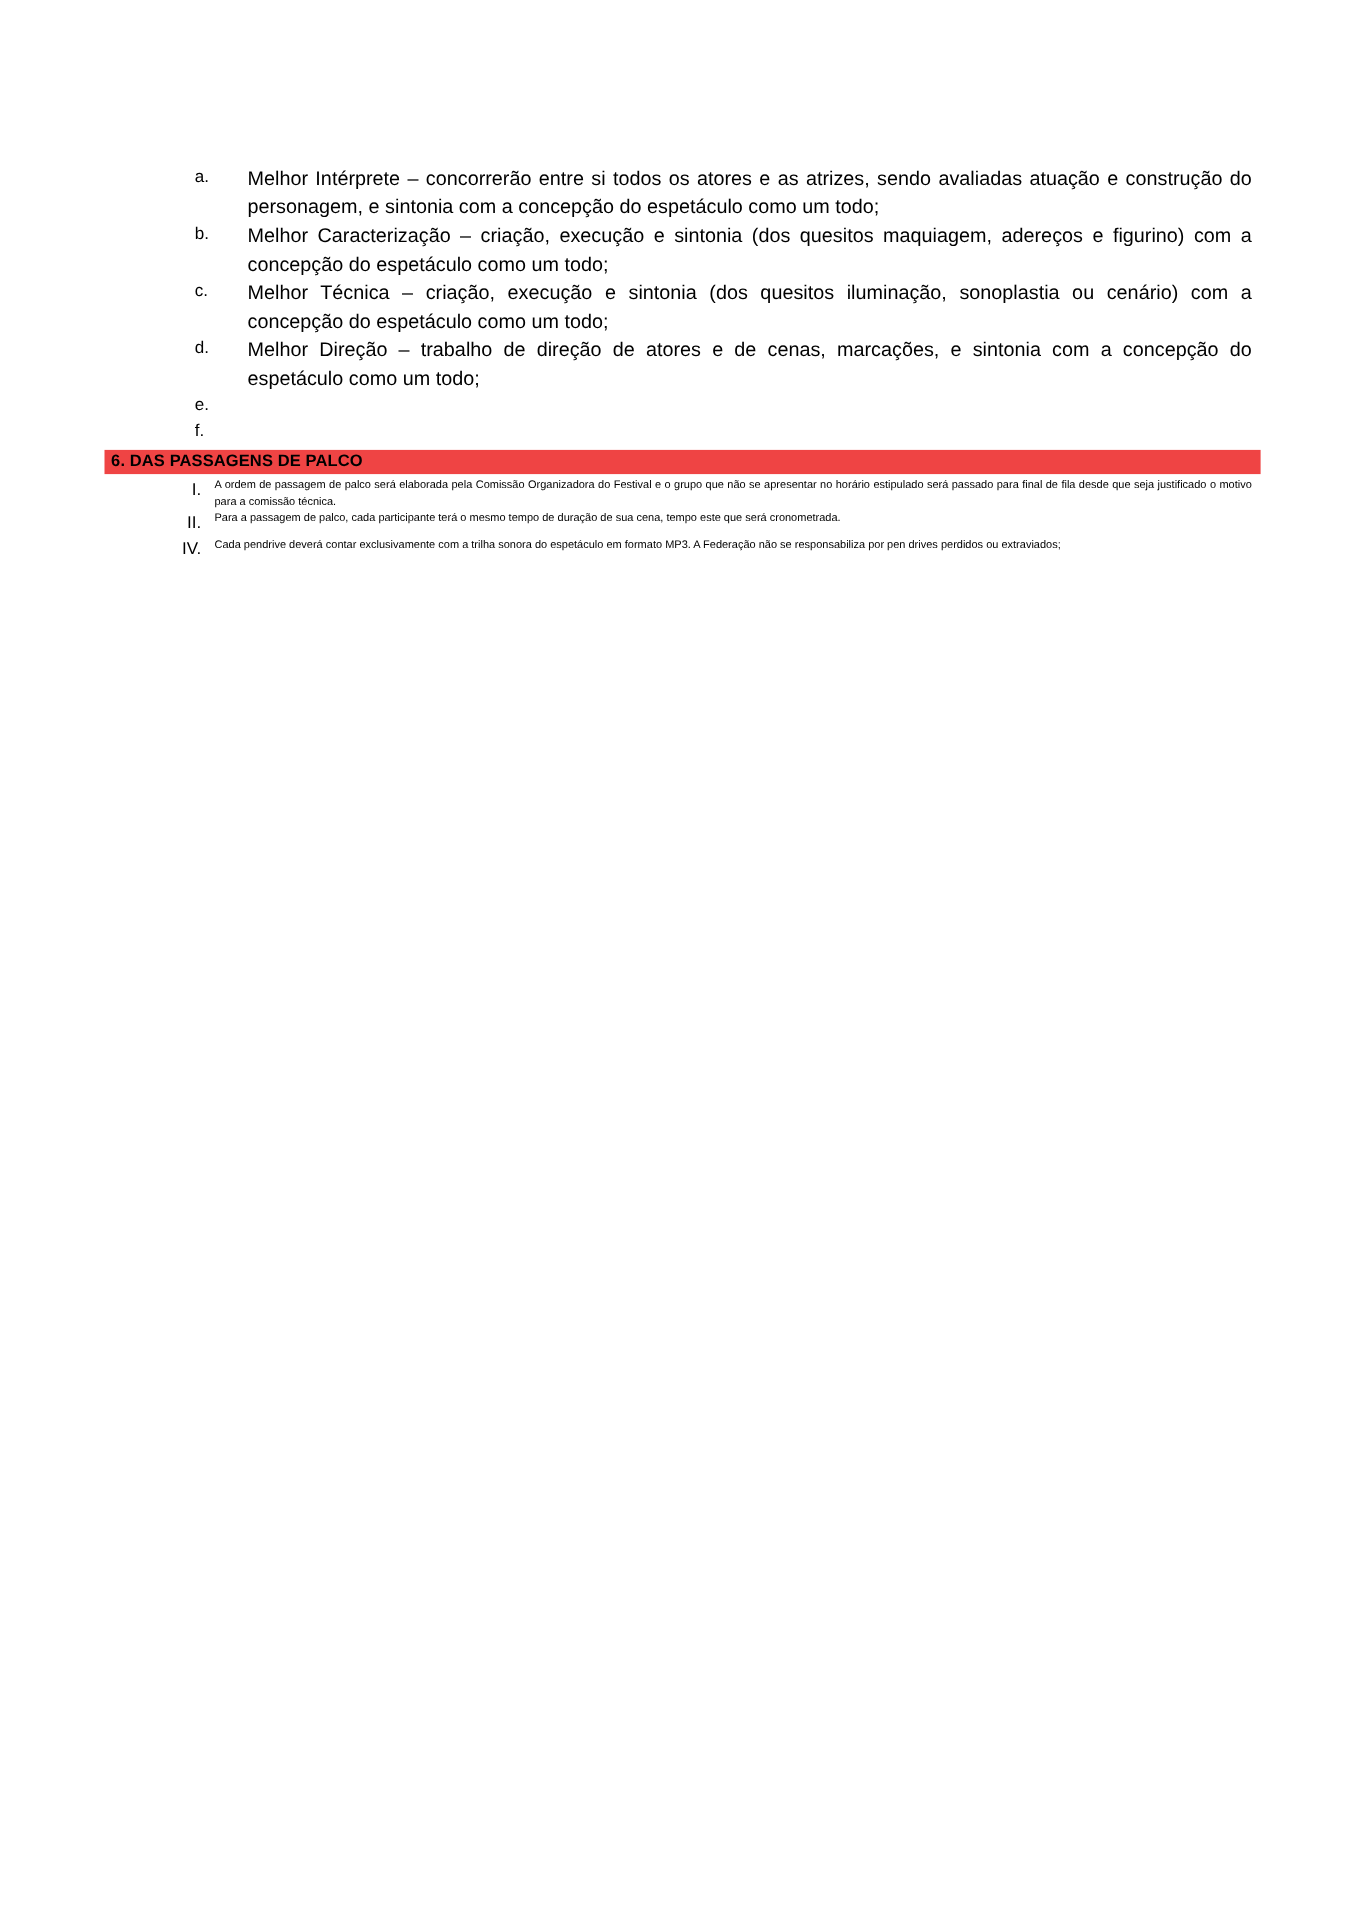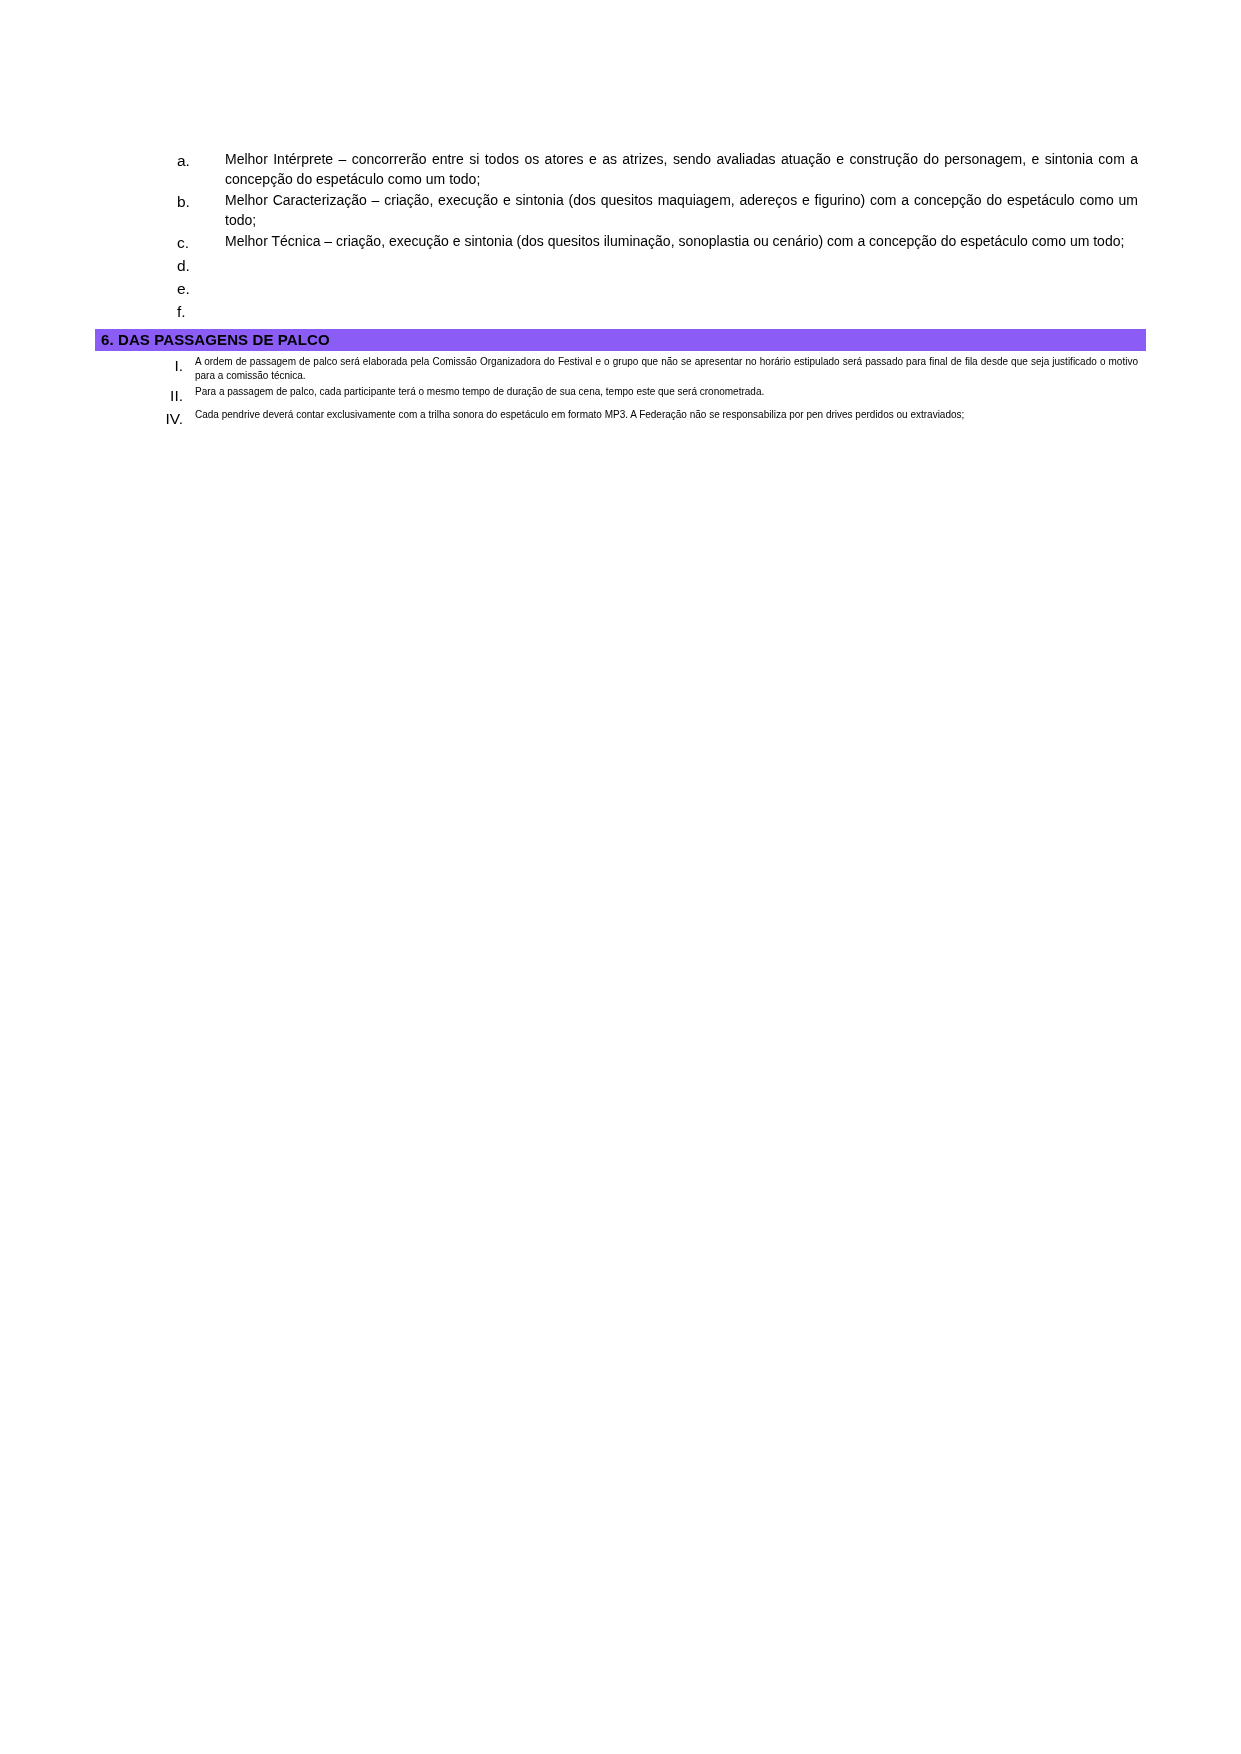--- a/index.html
+++ b/index.html
@@ -35,28 +35,28 @@
   .letter-marker {
     width: 48px;
     flex: 0 0 48px;
     padding-left: 82px;
     box-sizing: content-box;
     font-size: 15.5px;
     line-height: 1.42;
   }
   .letter-text {
     flex: 1 1 auto;
-    font-size: 14px;
+    font-size: 18px;
     line-height: 1.42;
     text-align: justify;
     padding-right: 8px;
   }
   
   .section-band {
-    background: #8b5cf6;
+    background: #ef4444;
     width: 100%;
     margin: 6px 0 4px 0;
     padding: 2px 0 3px 6px;
     box-sizing: border-box;
     font-size: 15px;
     font-weight: bold;
     color: #000;
     letter-spacing: 0.1px;
   }
   
@@ -102,20 +102,21 @@
     <li class="letter-item">
       <span class="letter-marker">b.</span>
       <span class="letter-text">Melhor Caracterização – criação, execução e sintonia (dos quesitos maquiagem, adereços e figurino) com a concepção do espetáculo como um todo;</span>
     </li>
     <li class="letter-item">
       <span class="letter-marker">c.</span>
       <span class="letter-text">Melhor Técnica – criação, execução e sintonia (dos quesitos iluminação, sonoplastia ou cenário) com a concepção do espetáculo como um todo;</span>
     </li>
     <li class="letter-item">
       <span class="letter-marker">d.</span>
+      <span class="letter-text">Melhor Direção – trabalho de direção de atores e de cenas, marcações, e sintonia com a concepção do espetáculo como um todo;</span>
     </li>
     <li class="letter-item">
       <span class="letter-marker">e.</span>
     </li>
     <li class="letter-item">
       <span class="letter-marker">f.</span>
     </li>
   </ul>
 
   <div class="section-band">6. DAS PASSAGENS DE PALCO</div>

